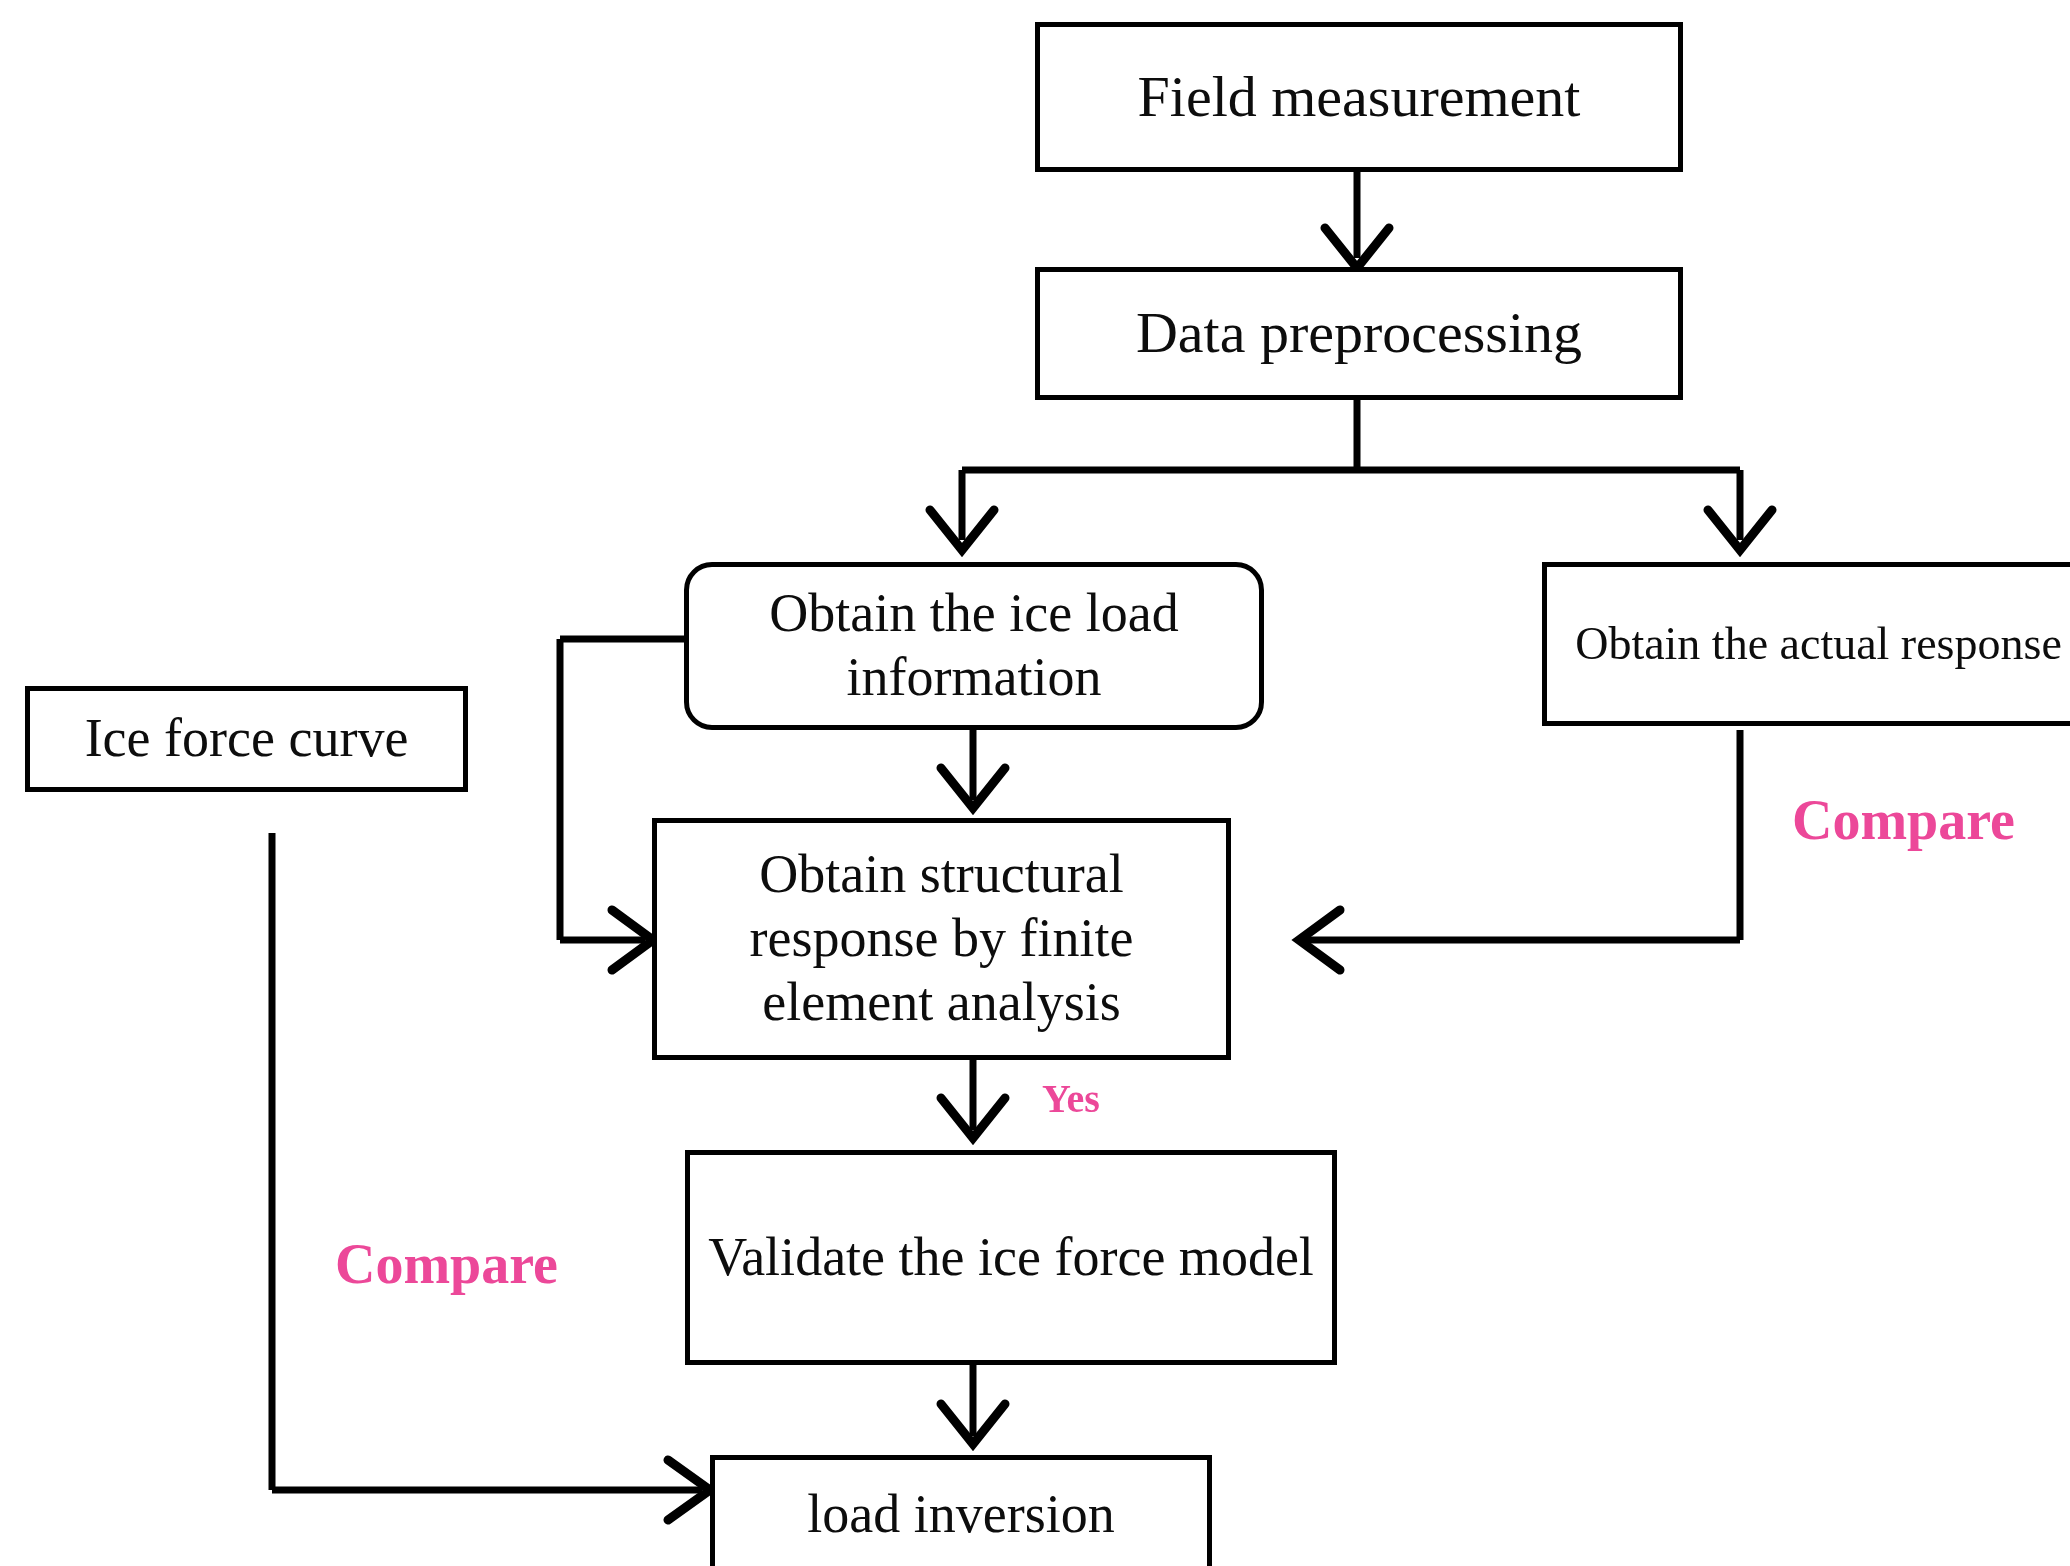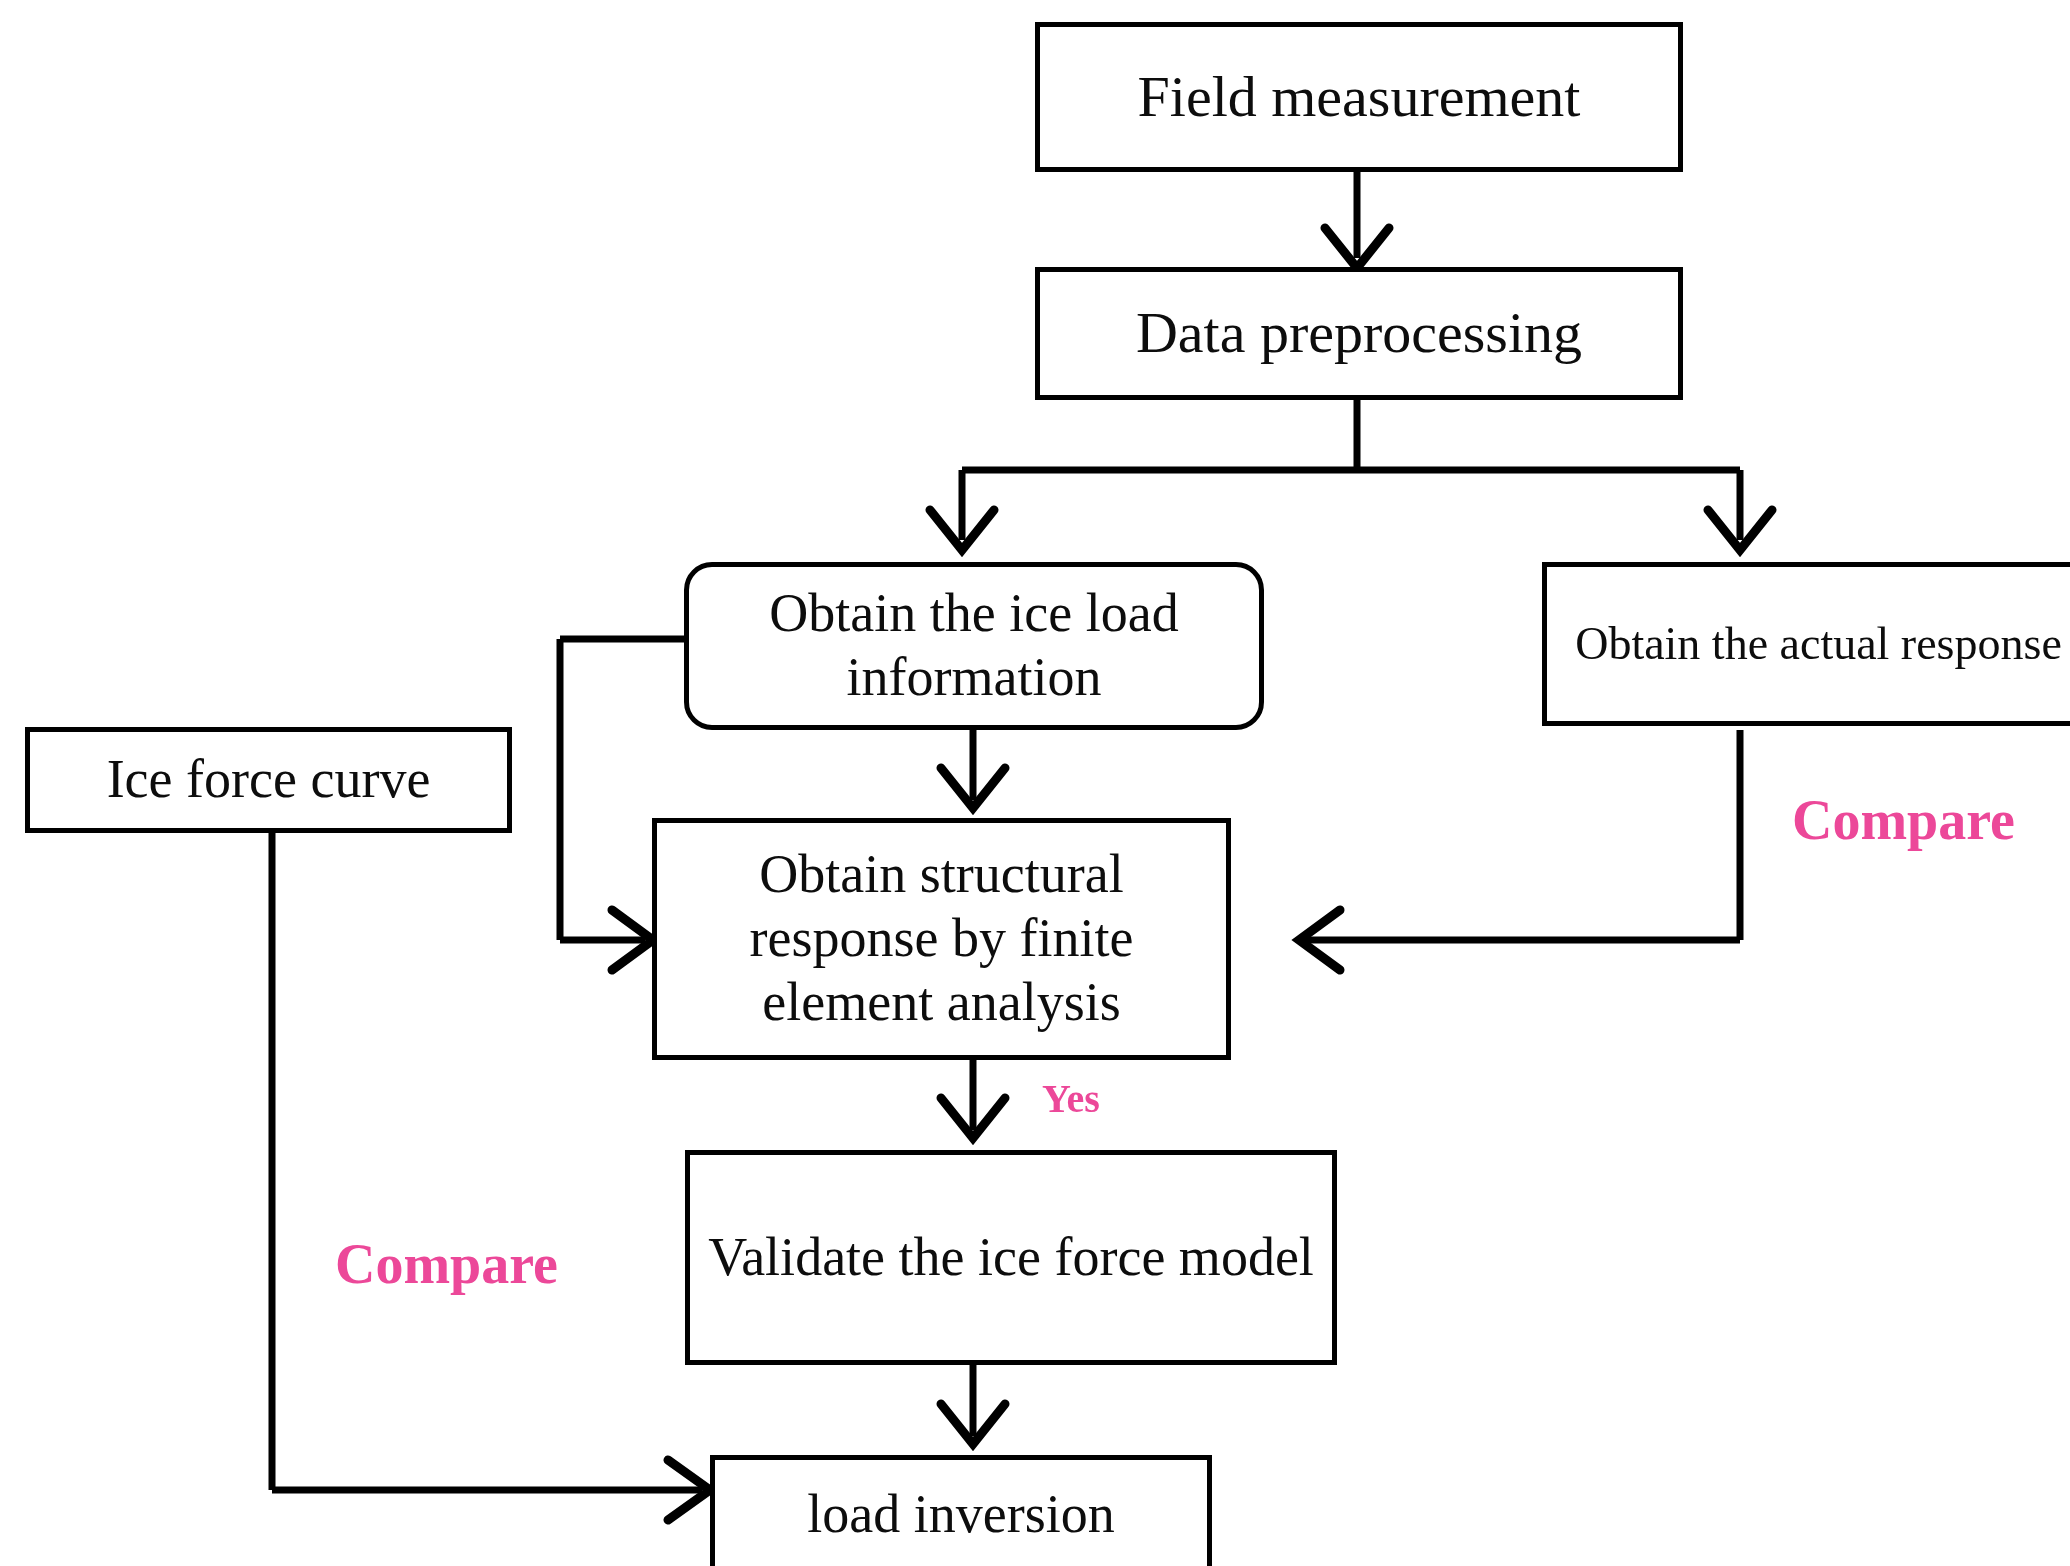--- a/index.html
+++ b/index.html
@@ -130,21 +130,21 @@
   </div>
 
   <div class="node" style="left:684px; top:562px; width:580px; height:168px; font-size:54px;border-radius:28px;">
     <span>Obtain the ice load information</span>
   </div>
 
   <div class="node" style="left:1542px; top:562px; width:553px; height:164px; font-size:46px;">
     <span>Obtain the actual response</span>
   </div>
 
-  <div class="node" style="left:25px; top:727px; width:487px; height:106px; font-size:54px;">
+  <div class="node" style="left:25px; top:686px; width:443px; height:106px; font-size:54px;">
     <span>Ice force curve</span>
   </div>
 
   <div class="node" style="left:652px; top:818px; width:579px; height:242px; font-size:54px;">
     <span>Obtain structural response by finite element analysis</span>
   </div>
 
   <div class="node" style="left:685px; top:1150px; width:652px; height:215px; font-size:54px;">
     <span>Validate the ice force model</span>
   </div>

